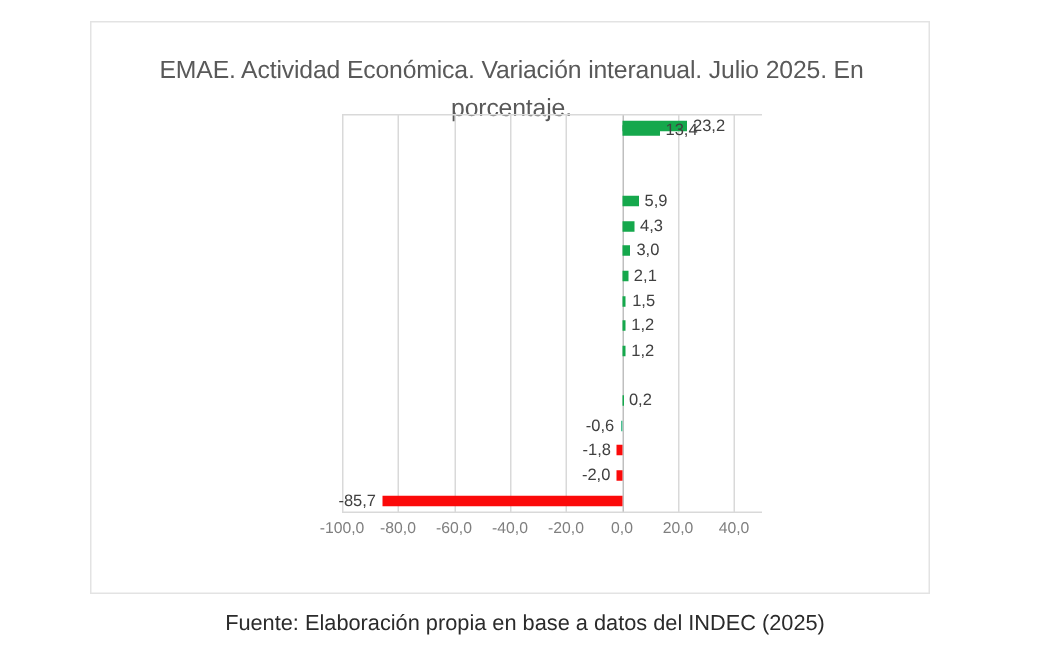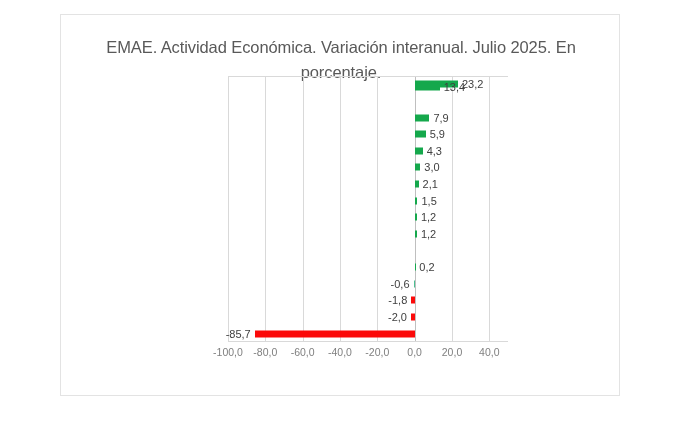--- a/index.html
+++ b/index.html
@@ -127,24 +127,20 @@
       <div class="axisline" style="top: 0px;"></div>
       <div class="axisline" style="top: 265px;"></div>
       <div class="row" style="top: 0px; height: 16.625px;">
         <div class="bar" style="left: 186.667px; width: 43.3067px; background: rgb(21, 168, 76);"></div>
         <div class="val-label" style="left: 233.973px;">23,2</div>
       </div>
       <div class="row" style="top: 3px; height: 16.625px;">
         <div class="bar" style="left: 186.667px; width: 25.0133px; background: rgb(21, 168, 76);"></div>
         <div class="val-label" style="left: 215.68px;">13,4</div>
       </div>
-      <div class="row" style="top: 33.25px; height: 16.625px;">
-        <div class="bar" style="left: 186.667px; width: 14.7467px; background: rgb(21, 168, 76);"></div>
-        <div class="val-label" style="left: 205.413px;">7,9</div>
-      </div>
       <div class="row" style="top: 49.875px; height: 16.625px;">
         <div class="bar" style="left: 186.667px; width: 11.0133px; background: rgb(21, 168, 76);"></div>
         <div class="val-label" style="left: 201.68px;">5,9</div>
       </div>
       <div class="row" style="top: 66.5px; height: 16.625px;">
         <div class="bar" style="left: 186.667px; width: 8.02667px; background: rgb(21, 168, 76);"></div>
         <div class="val-label" style="left: 198.693px;">4,3</div>
       </div>
       <div class="row" style="top: 83.125px; height: 16.625px;">
         <div class="bar" style="left: 186.667px; width: 5.6px; background: rgb(21, 168, 76);"></div>
@@ -192,14 +188,15 @@
       <div class="xtick" style="left: 0px;">-100,0</div>
       <div class="xtick" style="left: 37.3333px;">-80,0</div>
       <div class="xtick" style="left: 74.6667px;">-60,0</div>
       <div class="xtick" style="left: 112px;">-40,0</div>
       <div class="xtick" style="left: 149.333px;">-20,0</div>
       <div class="xtick" style="left: 186.667px;">0,0</div>
       <div class="xtick" style="left: 224px;">20,0</div>
       <div class="xtick" style="left: 261.333px;">40,0</div>
     </div>
 
+  <div class="footer">Fuente: Elaboración propia en base a datos del INDEC (2025)</div>
 
 </div>
 
 </body></html>

